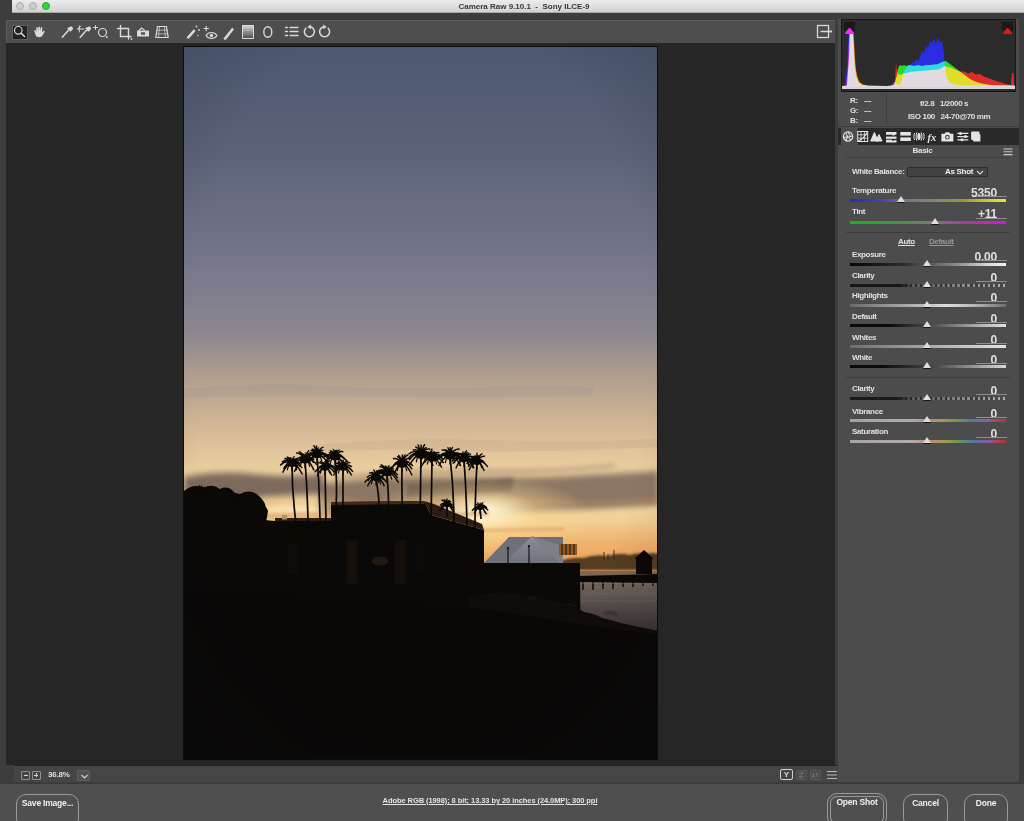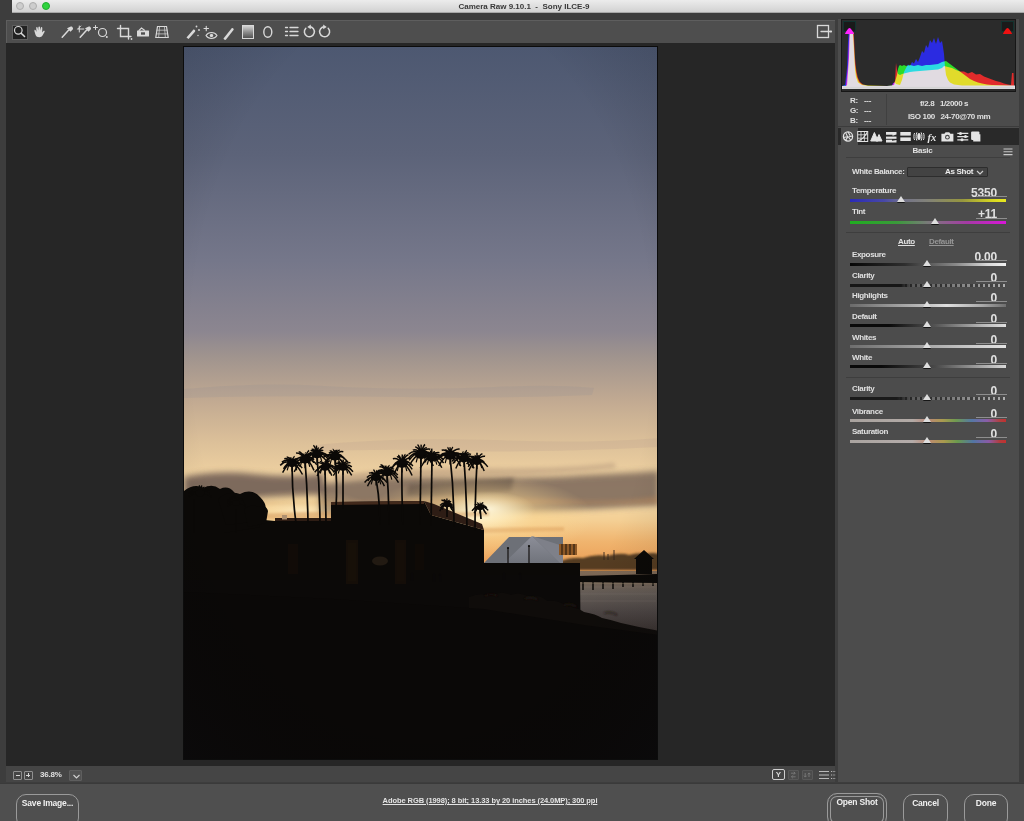--- a/index.html
+++ b/index.html
@@ -9,21 +9,21 @@
   #titlebar { left:0; top:0; width:1024px; height:13px;
     background:linear-gradient(#ececec,#d2d2d2);
     border-bottom:1px solid #a8a8a8;margin-left:12px; }
   .tl { position:absolute; top:2px; width:8px; height:8px; border-radius:50%; }
   #title { position:absolute; top:0; left:0; width:1024px; height:13px;
     text-align:center; font-size:8px; line-height:13px; font-weight:bold; color:#383838; letter-spacing:0; }
   #toolbar { left:6px; top:20px; width:829px; height:23px; background:#4e4e4e;
     border-top:1px solid #5e5e5e; border-left:1px solid #5e5e5e; }
   #canvas { left:6px; top:43px; width:829px; height:722px; background:#262626; }
   #photo { left:177px; top:3px; width:475px; height:714px; border:1px solid #0c0c0c; background:#000; overflow:hidden; }
-  #statusbar { left:6px; top:765px; width:829px; height:17px; background:#454545;
+  #statusbar { left:14px; top:765px; width:829px; height:17px; background:#454545;
     border-top:1px solid #262626; }
   #panel { left:838px; top:14px; width:181px; height:768px; background:#4c4c4c; }
   #bottombar { left:0; top:783px; width:1024px; height:38px; background:#4f4f4f;
     border-top:1px solid #3a3a3a; }
   .lbl { position:absolute; font-size:8px; letter-spacing:-0.35px; font-weight:bold; color:#e0e0e0; white-space:nowrap; }
   .val { position:absolute; font-size:12px; letter-spacing:-0.2px; font-weight:bold; color:#e0e0e0; text-align:center; right:22px; }
   .vline { position:absolute; height:1px; background:#8e8e8e; right:12px; width:31px; }
   .track { position:absolute; left:12px; width:156px; height:3px; }
   .thumb { position:absolute; width:0; height:0; border-left:4.5px solid transparent;
     border-right:4.5px solid transparent; border-bottom:6.5px solid #dedede;

